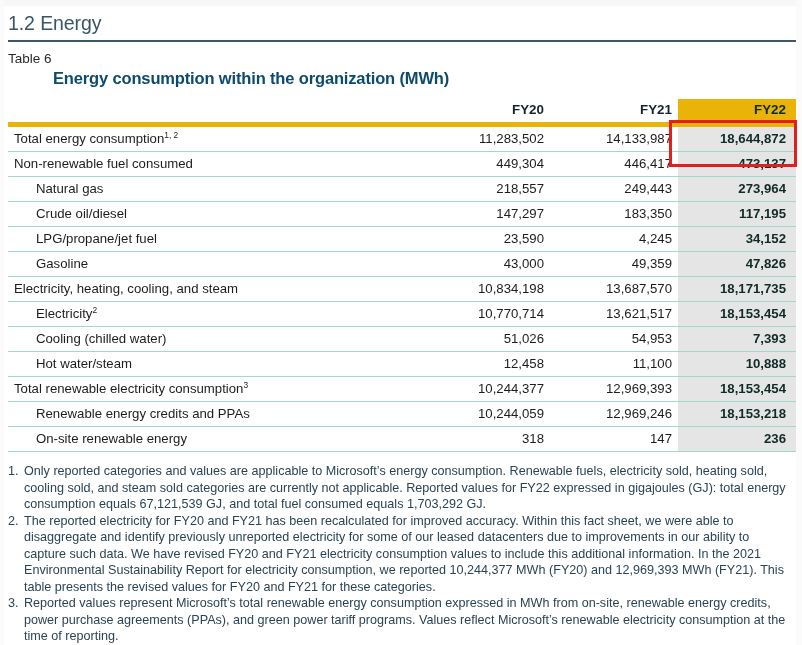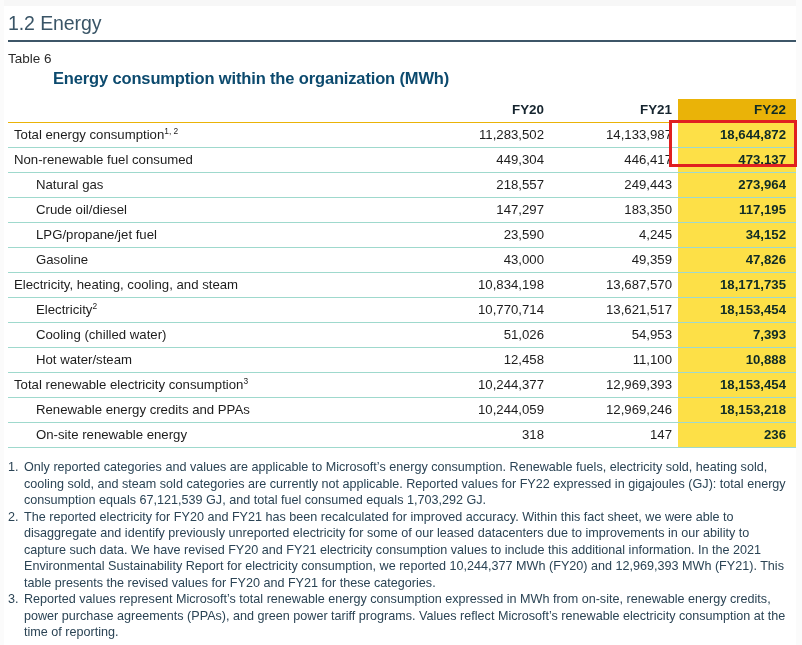--- a/index.html
+++ b/index.html
@@ -107,21 +107,21 @@
   }
 
   table.energy tbody td {
     padding: 4px 6px 4px 6px;
     border-top: 1px solid #9fd9cd;
     text-align: right;
     height: 14px;
     line-height: 16px;
   }
   table.energy tbody tr:first-child td {
-    border-top: 1px solid #eab308;
+    border-top: 5px solid #eab308;
   }
   table.energy tbody tr:last-child td {
     border-bottom: 1px solid #a3a3a3;
   }
   table.energy tbody td.lbl {
     text-align: left;
     color: #1d1d1d;
   }
   table.energy tbody td.lbl.indent {
     padding-left: 28px;
@@ -164,21 +164,21 @@
   .footnote .num {
     width: 16px;
     flex: 0 0 16px;
     text-align: left;
   }
   .footnote .txt {
     flex: 1 1 auto;
     padding-right: 10px;
   }
 </style>
-<style>table.energy thead th.h-fy22{background:#eab308;}table.energy tbody td.fy22{background:#fde047;}.highlight-box{border-color:#e02020;}.title-rule{background:#3d5668;}.table-caption{color:#0c4a6e;margin-left:45px;}table.energy tbody td{border-top-color:#9fd9cd;}table.energy tbody tr:last-child td{border-bottom-color:#9fd9cd;}</style></head>
+<style>table.energy thead th.h-fy22{background:#eab308;}table.energy tbody td.fy22{background:#e5e5e5;}.highlight-box{border-color:#e02020;}.title-rule{background:#3d5668;}.table-caption{color:#0c4a6e;margin-left:45px;}table.energy tbody td{border-top-color:#9fd9cd;}table.energy tbody tr:last-child td{border-bottom-color:#9fd9cd;}</style></head>
 <body>
 
 <div class="page">
   <div class="top-strip"></div>
   <div class="edge-left"></div>
   <div class="edge-right"></div>
 
   <div class="content">
 
     <h1 class="section-title">1.2 Energy</h1>

